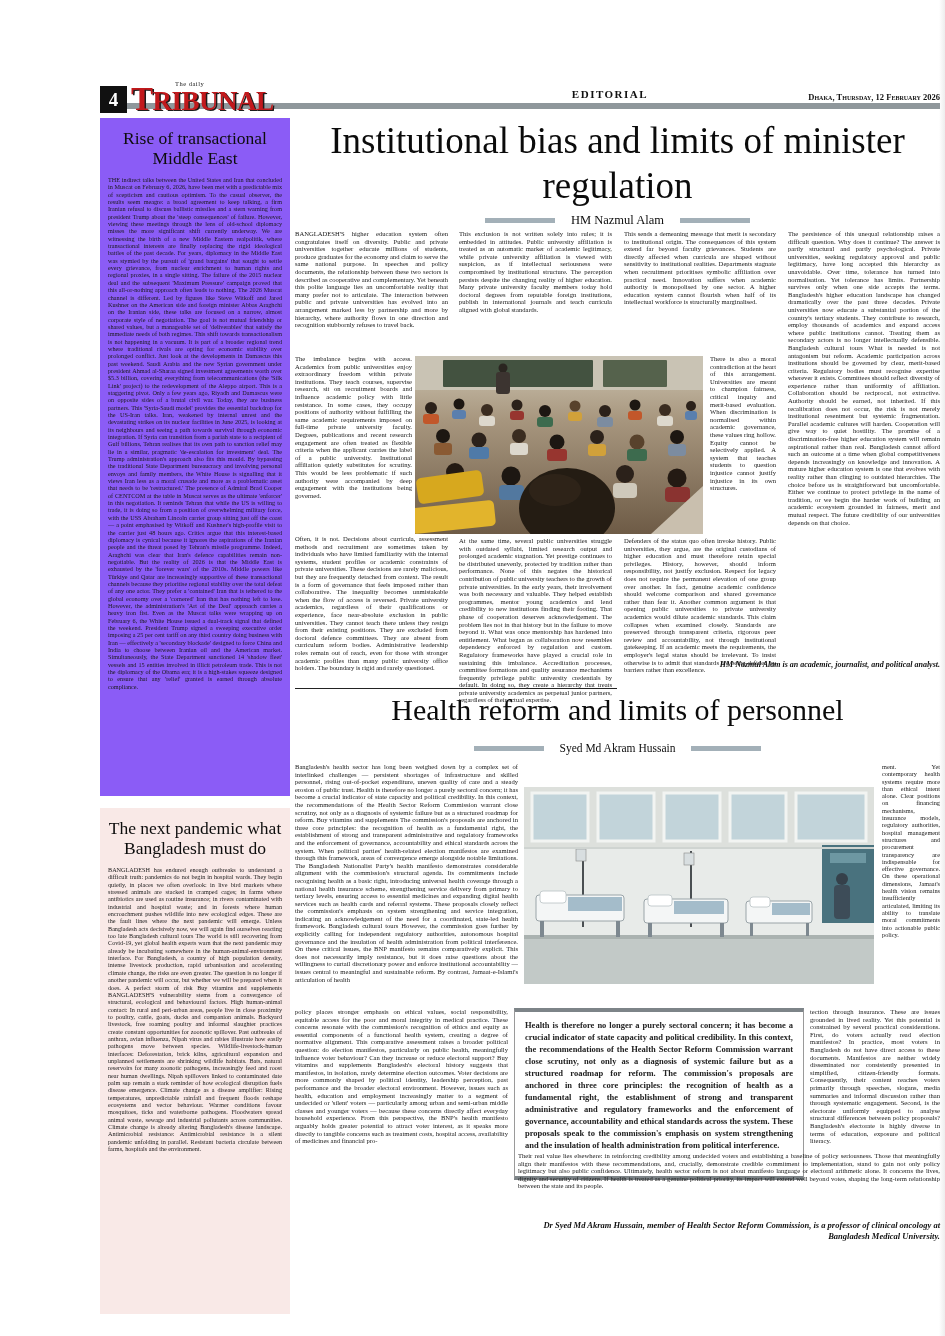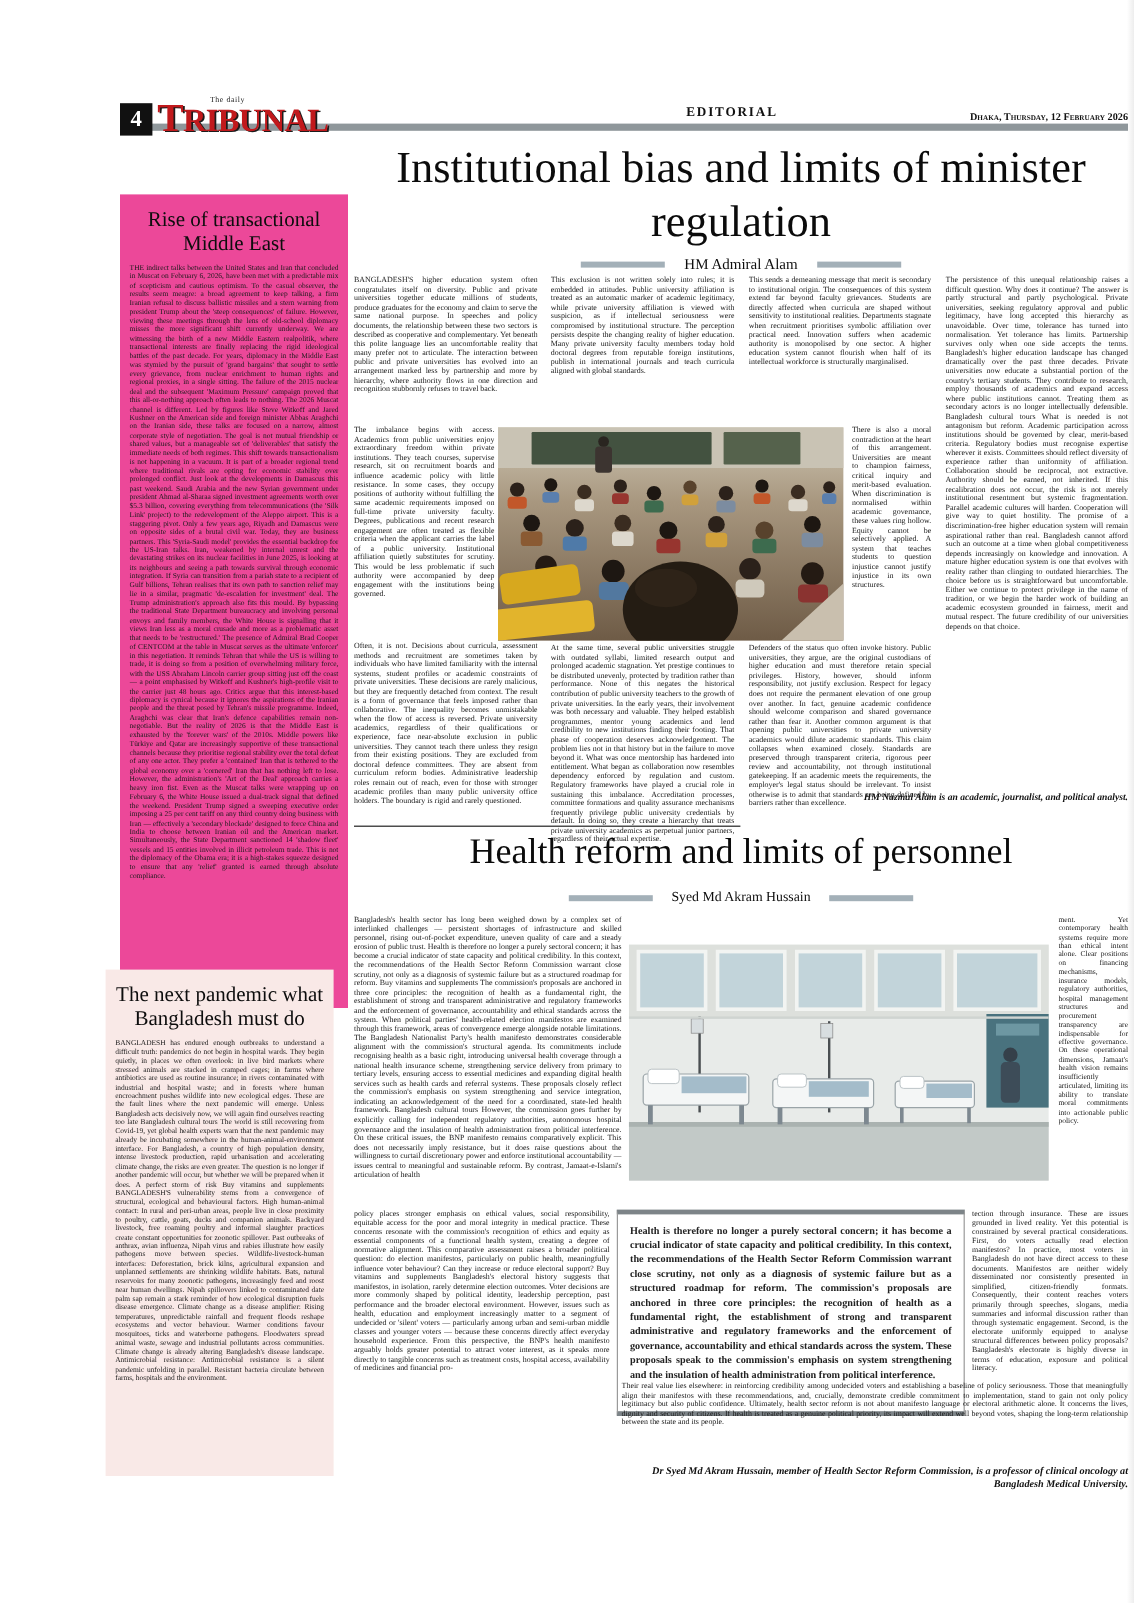--- a/index.html
+++ b/index.html
@@ -14,22 +14,22 @@
   .masthead-title{font-size:27px;font-weight:bold;color:#c1191c;line-height:24px;
           letter-spacing:-.5px;text-shadow:1.4px 1.4px 0 #1c1c1c;font-family:"Liberation Serif",serif;}
   .masthead-title::first-letter{font-size:33px;}
   .hdr-rule{left:100px;top:103px;width:840px;height:6px;background:#8f979b;z-index:1;}
   .section-title{left:430px;top:88px;width:360px;text-align:center;font-size:11px;font-weight:bold;
           letter-spacing:1.5px;z-index:2;}
   .dateline{left:640px;top:92px;width:300px;text-align:right;font-size:8.5px;font-weight:bold;
           font-variant:small-caps;z-index:2;}
   
   .side-article{width:190px;padding:8px 8px 6px 8px;box-sizing:border-box;}
-  .ga{left:100px;top:118px;height:678px;background:#ec4899;margin-top:44px;}
-  .pa{left:88px;top:808px;height:422px;background:#f9e9e7;}
+  .ga{left:100px;top:118px;height:678px;background:#8b5cf6;}
+  .pa{left:100px;top:808px;height:506px;background:#f9e9e7;}
   .side-title{font-size:17.5px;line-height:20px;text-align:center;margin:2px 0 8px 0;color:#0d0d0d;}
   .sb{font-size:6.2px;line-height:7.35px;text-align:justify;overflow:hidden;color:#1a1a1a;}
   .ga .sb{height:600px;}
   .pa .sb{height:350px;}
   
   .main-headline{left:295px;top:118px;width:645px;text-align:center;font-size:37px;line-height:45px;color:#0b0b0b;}
   .byline-row{display:flex;align-items:center;justify-content:center;gap:16px;}
   .byrow1{left:295px;top:211px;width:645px;height:18px;}
   .byline-bar{width:70px;height:5px;background:#a3b0b8;}
   .byline-name{font-size:12.5px;color:#0d0d0d;}
@@ -74,21 +74,21 @@
   </div>
 
   <div class="abs side-article pa">
     <div class="side-title">The next pandemic what Bangladesh must do</div>
     <div class="sb">BANGLADESH has endured enough outbreaks to understand a difficult truth: pandemics do not begin in hospital wards. They begin quietly, in places we often overlook: in live bird markets where stressed animals are stacked in cramped cages; in farms where antibiotics are used as routine insurance; in rivers contaminated with industrial and hospital waste; and in forests where human encroachment pushes wildlife into new ecological edges. These are the fault lines where the next pandemic will emerge. Unless Bangladesh acts decisively now, we will again find ourselves reacting too late Bangladesh cultural tours The world is still recovering from Covid-19, yet global health experts warn that the next pandemic may already be incubating somewhere in the human-animal-environment interface. For Bangladesh, a country of high population density, intense livestock production, rapid urbanisation and accelerating climate change, the risks are even greater. The question is no longer if another pandemic will occur, but whether we will be prepared when it does. A perfect storm of risk Buy vitamins and supplements BANGLADESH'S vulnerability stems from a convergence of structural, ecological and behavioural factors. High human-animal contact: In rural and peri-urban areas, people live in close proximity to poultry, cattle, goats, ducks and companion animals. Backyard livestock, free roaming poultry and informal slaughter practices create constant opportunities for zoonotic spillover. Past outbreaks of anthrax, avian influenza, Nipah virus and rabies illustrate how easily pathogens move between species. Wildlife-livestock-human interfaces: Deforestation, brick kilns, agricultural expansion and unplanned settlements are shrinking wildlife habitats. Bats, natural reservoirs for many zoonotic pathogens, increasingly feed and roost near human dwellings. Nipah spillovers linked to contaminated date palm sap remain a stark reminder of how ecological disruption fuels disease emergence. Climate change as a disease amplifier: Rising temperatures, unpredictable rainfall and frequent floods reshape ecosystems and vector behaviour. Warmer conditions favour mosquitoes, ticks and waterborne pathogens. Floodwaters spread animal waste, sewage and industrial pollutants across communities. Climate change is already altering Bangladesh's disease landscape. Antimicrobial resistance: Antimicrobial resistance is a silent pandemic unfolding in parallel. Resistant bacteria circulate between farms, hospitals and the environment.</div>
   </div>
 
   <div class="abs main-headline">Institutional bias and limits of minister regulation</div>
   <div class="abs byline-row byrow1">
     <span class="byline-bar"></span>
-    <span class="byline-name">HM Admiral Alam</span>
+    <span class="byline-name">HM Nazmul Alam</span>
     <span class="byline-bar"></span>
   </div>
 
   <div class="abs bt colw" style="left:295px;top:230px;height:447px;">
     <div style="height:125px;overflow:hidden;">BANGLADESH'S higher education system often congratulates itself on diversity. Public and private universities together educate millions of students, produce graduates for the economy and claim to serve the same national purpose. In speeches and policy documents, the relationship between these two sectors is described as cooperative and complementary. Yet beneath this polite language lies an uncomfortable reality that many prefer not to articulate. The interaction between public and private universities has evolved into an arrangement marked less by partnership and more by hierarchy, where authority flows in one direction and recognition stubbornly refuses to travel back.</div>
     <div class="narrow-l" style="height:180px;overflow:hidden;">The imbalance begins with access. Academics from public universities enjoy extraordinary freedom within private institutions. They teach courses, supervise research, sit on recruitment boards and influence academic policy with little resistance. In some cases, they occupy positions of authority without fulfilling the same academic requirements imposed on full-time private university faculty. Degrees, publications and recent research engagement are often treated as flexible criteria when the applicant carries the label of a public university. Institutional affiliation quietly substitutes for scrutiny. This would be less problematic if such authority were accompanied by deep engagement with the institutions being governed.</div>
     <div style="height:140px;overflow:hidden;">Often, it is not. Decisions about curricula, assessment methods and recruitment are sometimes taken by individuals who have limited familiarity with the internal systems, student profiles or academic constraints of private universities. These decisions are rarely malicious, but they are frequently detached from context. The result is a form of governance that feels imposed rather than collaborative. The inequality becomes unmistakable when the flow of access is reversed. Private university academics, regardless of their qualifications or experience, face near-absolute exclusion in public universities. They cannot teach there unless they resign from their existing positions. They are excluded from doctoral defence committees. They are absent from curriculum reform bodies. Administrative leadership roles remain out of reach, even for those with stronger academic profiles than many public university office holders. The boundary is rigid and rarely questioned.</div>
   </div>
 
   <div class="abs bt colw" style="left:459px;top:230px;height:527px;">

